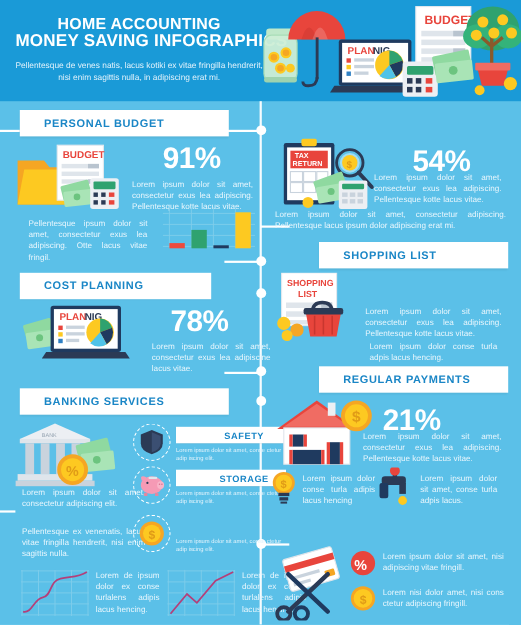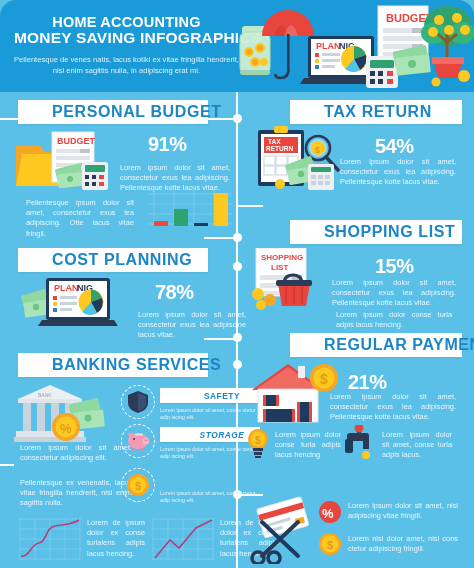--- a/index.html
+++ b/index.html
@@ -3,21 +3,21 @@
 <meta charset="utf-8">
 <style>
   * { box-sizing: border-box; margin:0; padding:0; }
   html,body{ background:#ffffff; }
   body{
     width:474px; height:568px; overflow:hidden;
     font-family:"Liberation Sans", sans-serif;
     position:relative;
     background:#5bc0e8;
   }
-  .page{ position:relative; width:474px; height:568px; background:#5bc0e8; overflow:hidden;border-radius:16px; }
+  .page{ position:relative; width:474px; height:568px; background:#5bc0e8; overflow:hidden; }
 
   
   .header{
     position:absolute; left:0; top:0; width:474px; height:92px;
     background:#1a9ad7;
   }
   .header-text{ position:absolute; left:14px; top:14px; width:225px; text-align:center; }
   .h-title{
     color:#ffffff; font-weight:bold; font-size:14.5px; line-height:16px;
     letter-spacing:.2px; text-transform:uppercase;
@@ -44,27 +44,27 @@
     position:absolute; height:2px; background:#ffffff;
   }
 
   
   .sec{
     position:absolute; background:#ffffff; height:24px;
     display:flex; align-items:center;
     box-shadow:0 1px 2px rgba(0,0,0,.08);
   }
   .sec span{
-    color:#1a86c6; font-weight:bold; font-size:16px; letter-spacing:.6px;
-    padding-left:34px; text-transform:uppercase; white-space:nowrap;
+    color:#1a86c6; font-weight:bold; font-size:10px; letter-spacing:.6px;
+    padding-left:22px; text-transform:uppercase; white-space:nowrap;
   }
 
   
   .pct{
-    color:#ffffff; font-weight:bold; font-size:20px; letter-spacing:-.5px;
+    color:#ffffff; font-weight:bold; font-size:27px; letter-spacing:-.5px;
     line-height:28px;
   }
   .body-txt{ color:#e8f6fd; font-size:7.4px; line-height:10.2px; text-align:justify; }
   .tiny-txt{ color:#e2f3fc; font-size:5.3px; line-height:7.4px; }
 
   .abs{ position:absolute; }
 
   
   .pill{
     position:absolute; background:#ffffff; height:15px; width:100px;
@@ -271,21 +271,21 @@
         <line x1="46" y1="0" x2="46" y2="38"></line>
           <line x1="66" y1="0" x2="66" y2="38"></line>
       </g>
       <rect x="6" y="33" width="14" height="5" fill="#ec4a3c"></rect>
       <rect x="26" y="21" width="14" height="17" fill="#2fa26f"></rect>
       <rect x="46" y="35" width="14" height="3" fill="#1f3a5f"></rect>
       <rect x="66" y="5" width="14" height="33" fill="#fdc921"></rect>
     </svg>
   </div>
 
-  <div class="sec" style="left:18px; top:248px; width:190px;align-items:center;">
+  <div class="sec" style="left:18px; top:248px; width:174px;align-items:center;">
     <span>COST PLANNING</span>
   </div>
 
   <div class="abs" style="left:20px; top:276px;">
     <svg width="112" height="62" viewBox="0 0 112 62">
       <g>
         <rect x="2" y="16" width="26" height="15" rx="1.5" fill="#8fd9a0" transform="rotate(-16 15 23)"></rect>
         <rect x="4" y="25" width="26" height="15" rx="1.5" fill="#a9e4b6" transform="rotate(-8 17 32)"></rect>
         <circle cx="16" cy="31" r="3.2" fill="#6cc47f"></circle>
       </g>
@@ -364,21 +364,21 @@
       <path d="M3 6 q-2 -4 1 -4 q3 0 4 3 Z" fill="#f59ab5"></path>
       <ellipse cx="20" cy="10" rx="3.2" ry="3.6" fill="#f8b4c8"></ellipse>
       <circle cx="19" cy="9.2" r=".7" fill="#d96f90"></circle>
         <circle cx="21.2" cy="9.2" r=".7" fill="#d96f90"></circle>
       <circle cx="8" cy="8" r="1" fill="#2b3a55"></circle>
       <rect x="9" y="2.5" width="8" height="2" rx="1" fill="#dfe5eb"></rect>
       <rect x="5" y="17" width="3" height="3" fill="#e4879f"></rect>
       <rect x="15" y="17" width="3" height="3" fill="#e4879f"></rect>
     </svg>
   </div>
-  <div class="pill" style="left:160px; top:427px;font-style:italic;">
+  <div class="pill" style="left:160px; top:427px;">
     <span>STORAGE</span>
   </div>
   <div class="tiny-txt abs" style="left:160px; top:446px; width:100px;">Lorem ipsum dolor sit amet, conse ctetur adip iscing elit.</div>
 
   <div class="dcirc" style="left:121px; top:468px;">
     <svg width="24" height="24" viewBox="0 0 24 24">
       <circle cx="12" cy="12" r="11" fill="#f5a623"></circle>
       <circle cx="12" cy="12" r="8" fill="#fdc921"></circle>
       <text x="9" y="17" font-family="Liberation Sans, sans-serif" font-size="11" font-weight="bold" fill="#e09b17">$</text>
     </svg>
@@ -416,23 +416,20 @@
           <line x1="16" y1="0" x2="16" y2="42"></line>
         <line x1="31" y1="0" x2="31" y2="42"></line>
           <line x1="46" y1="0" x2="46" y2="42"></line>
           <line x1="61" y1="0" x2="61" y2="42"></line>
       </g>
       <path d="M3 40 L18 22 L27 30 L44 10 L60 2" fill="none" stroke="#b3407a" stroke-width="1.6"></path>
     </svg>
   </div>
   <div class="body-txt abs" style="left:220px; top:518px; width:58px;">Lorem de ipsum dolor ex conse turlalens adipis lacus hencing.</div>
 
-  <div class="sec" style="left:290px; top:100px; width:172px;">
-    <span>TAX RETURN</span>
-  </div>
 
   <div class="abs" style="left:252px; top:126px;">
     <svg width="96" height="64" viewBox="0 0 96 64">
       <g>
         <rect x="6" y="4" width="46" height="56" rx="2" fill="#1f3a5f"></rect>
         <rect x="9" y="8" width="40" height="48" fill="#ffffff"></rect>
         <rect x="22" y="0" width="14" height="7" rx="2" fill="#fdc921"></rect>
         <rect x="12" y="11" width="34" height="16" fill="#e8453c"></rect>
         <text x="16" y="18" font-family="Liberation Sans, sans-serif" font-size="6.5" font-weight="bold" fill="#ffffff">TAX</text>
         <text x="14" y="25" font-family="Liberation Sans, sans-serif" font-size="6.5" font-weight="bold" fill="#ffffff">RETURN</text>
@@ -468,20 +465,21 @@
             <rect x="66" y="55" width="5" height="4"></rect>
             <rect x="73" y="55" width="5" height="4"></rect>
         </g>
       </g>
       <circle cx="28" cy="58" r="5" fill="#fdc921"></circle>
     </svg>
   </div>
 
   <div class="pct abs" style="left:375px; top:132px;">54%</div>
   <div class="body-txt abs" style="left:340px; top:157px; width:116px;">Lorem ipsum dolor sit amet, consectetur exus lea adipiscing. Pellentesque kotte lacus vitae.</div>
+  <div class="body-txt abs" style="left:250px; top:190px; width:210px;">Lorem ipsum dolor sit amet, consectetur adipiscing. Pellentesque lacus ipsum dolor  adipiscing  erat mi.</div>
 
   <div class="sec" style="left:290px; top:220px; width:172px;">
     <span>SHOPPING LIST</span>
   </div>
 
   <div class="abs" style="left:248px; top:248px;">
     <svg width="92" height="62" viewBox="0 0 92 62">
       <g>
         <rect x="8" y="0" width="50" height="48" fill="#ffffff" stroke="#e3e8ee"></rect>
         <text x="13" y="12" font-family="Liberation Sans, sans-serif" font-size="8" font-weight="bold" fill="#e8453c">SHOPPING</text>
@@ -504,21 +502,20 @@
             <line x1="46" y1="39" x2="46" y2="56"></line>
             <line x1="54" y1="39" x2="54" y2="56"></line>
         </g>
       </g>
       <circle cx="10" cy="46" r="6" fill="#fdc921"></circle>
       <circle cx="22" cy="52" r="6" fill="#f5a623"></circle>
       <circle cx="13" cy="57" r="5" fill="#fdc921"></circle>
     </svg>
   </div>
 
-  <div class="pct abs" style="left:375px; top:252px;">15%</div>
   <div class="body-txt abs" style="left:332px; top:278px; width:124px;">Lorem ipsum dolor sit amet, consectetur exus lea adipiscing. Pellentesque kotte lacus vitae.</div>
   <div class="body-txt abs" style="left:336px; top:310px; width:116px;">Lorem ipsum dolor  conse turla adpis lacus hencing.</div>
 
   <div class="sec" style="left:290px; top:333px; width:172px;">
     <span>REGULAR PAYMENTS</span>
   </div>
 
   <div class="abs" style="left:248px; top:362px;">
     <svg width="100" height="62" viewBox="0 0 100 62">
       <g>

